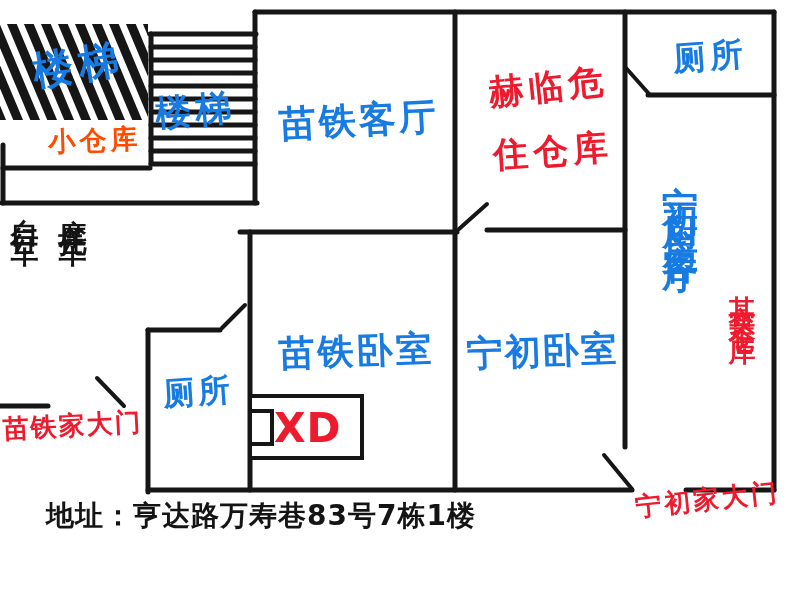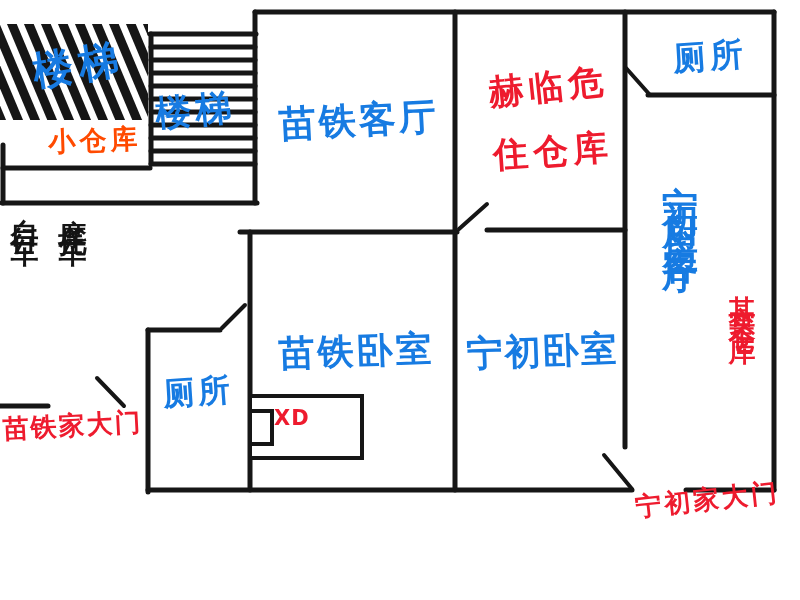--- a/index.html
+++ b/index.html
@@ -111,21 +111,22 @@
   <div class="lbl blue vert" style="left:662px;top:156px;font-size:36px;letter-spacing:15px;">宁初厨房客厅</div>
 
   <div class="lbl red vert" style="left:729px;top:274px;font-size:27px;letter-spacing:10px;">其实是仓库</div>
 
   <div class="lbl blue" style="left:278px;top:336px;font-size:36px;letter-spacing:3px;transform:rotate(-2deg);">苗铁卧室</div>
 
   <div class="lbl blue" style="left:466px;top:336px;font-size:36px;letter-spacing:2px;transform:rotate(-2deg);">宁初卧室</div>
 
   <div class="lbl blue" style="left:162px;top:378px;font-size:32px;letter-spacing:3px;transform:rotate(-4deg);">厕所</div>
 
-  <div class="lbl red" style="left:274px;top:408px;font-size:21px;letter-spacing:1px;">XD</div>
+  <div class="lbl red" style="left:274px;top:408px;font-size:41px;letter-spacing:1px;">XD</div>
 
   <div class="lbl red" style="left:2px;top:416px;font-size:26px;letter-spacing:2px;transform:rotate(-3deg);">苗铁家大门</div>
 
   <div class="lbl red" style="left:634px;top:494px;font-size:26px;letter-spacing:3px;transform:rotate(-6deg);">宁初家大门</div>
 
+  <div class="lbl ink" style="left:46px;top:502px;font-size:28px;letter-spacing:1px;">地址：亨达路万寿巷83号7栋1楼</div>
 
 
 </div>
 
 </body></html>

